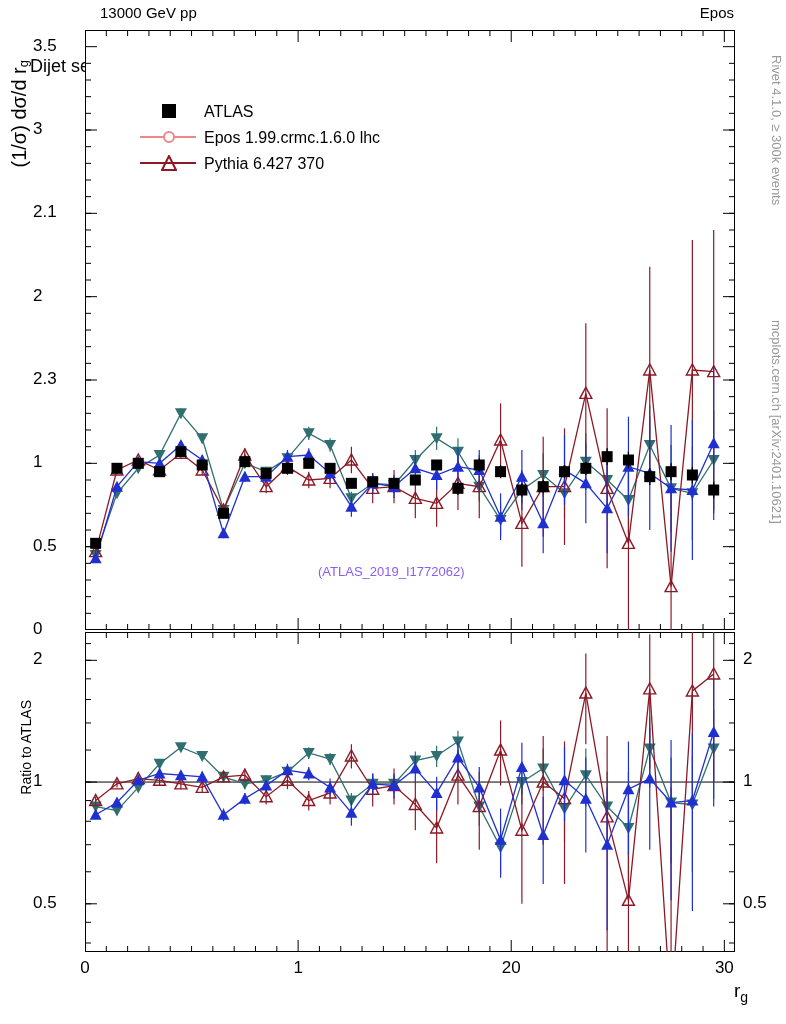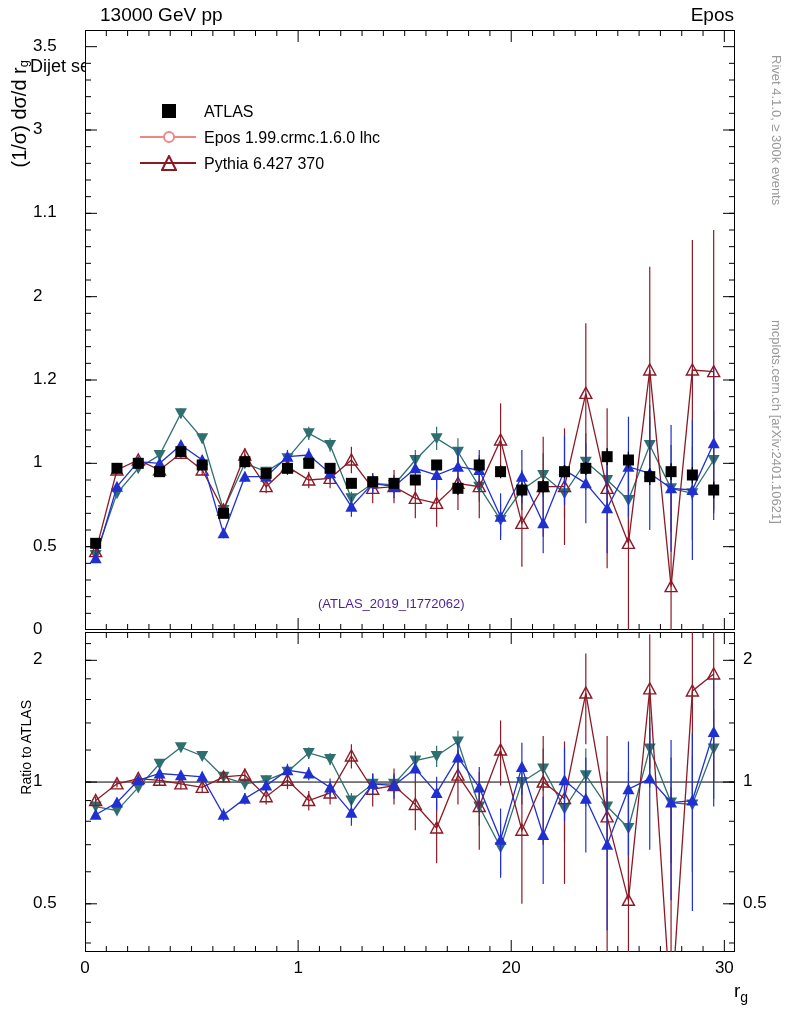--- a/index.html
+++ b/index.html
@@ -2,21 +2,21 @@
 <html><head>
 <meta charset="utf-8">
 <style>
   html,body{margin:0;padding:0;background:#ffffff;}
   body{width:786px;height:1024px;font-family:"Liberation Sans",sans-serif;color:#000;}
   #root{position:relative;width:786px;height:1024px;overflow:hidden;}
 
   .abs{position:absolute;}
 
   
-  .hdr{font-size:19px;}
+  .hdr{font-size:15px;}
   #hdr-left{left:100px;top:4px;}
   #hdr-right{right:52px;top:4px;}
 
   
   .vtext{
     position:absolute;
     writing-mode:vertical-rl;
     text-orientation:mixed;
     font-size:13px;
     color:#999;
@@ -59,21 +59,21 @@
 
   
   #legend{left:140px;top:95px;font-size:16px;}
   .leg-row{display:flex;align-items:flex-end;height:26px;}
   .leg-mark{width:56px;height:20px;position:relative;margin-right:8px;}
   .leg-label{white-space:nowrap;}
 
   .leg-line{position:absolute;left:0;top:9px;width:56px;height:2px;}
   .leg-sym{position:absolute;left:22px;top:3px;width:14px;height:14px;}
 
-  #watermark{left:318px;top:596px;font-size:13px;color:#4c1d95;}
+  #watermark{left:318px;top:564px;font-size:13px;color:#8b5cf6;}
 
   svg{display:block;}
 </style>
 </head>
 <body>
 <div id="root">
 
 <div class="abs hdr" id="hdr-left">13000 GeV pp</div>
 <div class="abs hdr" id="hdr-right">Epos</div>
 
@@ -788,23 +788,23 @@
       <polygon points="580.0655737704918,175.5289990682421 592.0655737704918,175.5289990682421 586.0655737704918,164.5289990682421" fill="#2030d0"></polygon>
       <line x1="607.3770491803278" y1="101.30121553060181" x2="607.3770491803278" y2="278.9699347605035" stroke="#2030d0" stroke-width="1.2"></line>
       <polygon points="601.3770491803278,173.56661846545498 613.3770491803278,173.56661846545498 607.3770491803278,162.56661846545498" fill="#2030d0"></polygon>
       <line x1="628.6885245901639" y1="47.806771416186166" x2="628.6885245901639" y2="174.52078991448093" stroke="#2030d0" stroke-width="1.2"></line>
       <polygon points="622.6885245901639,104.97569047074563 634.6885245901639,104.97569047074563 628.6885245901639,93.97569047074563" fill="#2030d0"></polygon>
     </svg>
 <div id="ticklayer">
       <div class="tick ytick" style="left: 33px; top: 619px;">0</div>
       <div class="tick ytick" style="left: 33px; top: 535.667px;">0.5</div>
       <div class="tick ytick" style="left: 33px; top: 452.333px;">1</div>
-      <div class="tick ytick" style="left: 33px; top: 369px;">1.2</div>
+      <div class="tick ytick" style="left: 33px; top: 369px;">2.3</div>
       <div class="tick ytick" style="left: 33px; top: 285.667px;">2</div>
-      <div class="tick ytick" style="left: 33px; top: 202.333px;">1.1</div>
+      <div class="tick ytick" style="left: 33px; top: 202.333px;">2.1</div>
       <div class="tick ytick" style="left: 33px; top: 119px;">3</div>
       <div class="tick ytick" style="left: 33px; top: 35.6667px;">3.5</div>
       <div class="tick ytick" style="left: 33px; top: 892.8px;">0.5</div>
       <div class="tick ytick-r" style="left: 743px; top: 892.8px;">0.5</div>
       <div class="tick ytick" style="left: 33px; top: 771.062px;">1</div>
       <div class="tick ytick-r" style="left: 743px; top: 771.062px;">1</div>
       <div class="tick ytick" style="left: 33px; top: 649.324px;">2</div>
       <div class="tick ytick-r" style="left: 743px; top: 649.324px;">2</div>
       <div class="tick xtick" style="left: 65px; top: 958px;">0</div>
       <div class="tick xtick" style="left: 278.115px; top: 958px;">1</div>

